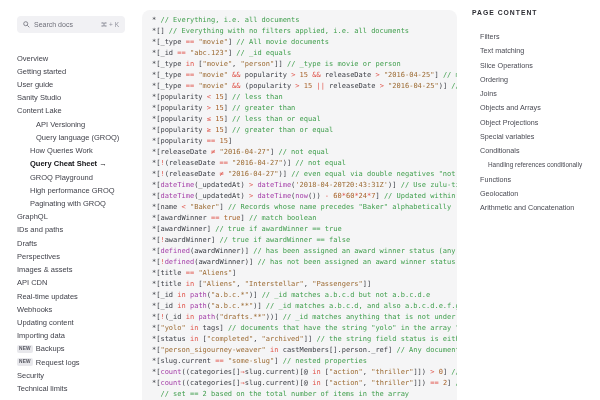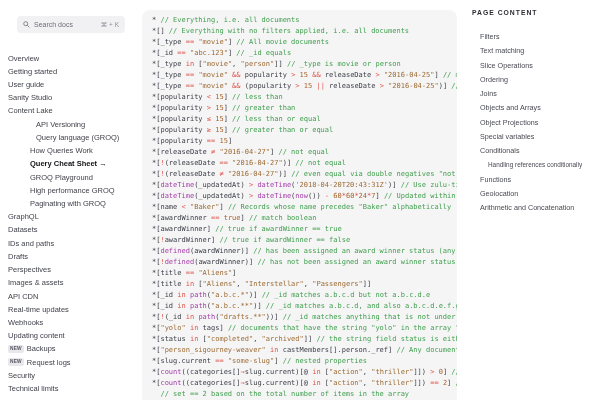--- a/index.html
+++ b/index.html
@@ -11,21 +11,21 @@
   
   .sidebar{position:absolute;left:0;top:0;width:142px;height:400px;background:#fff}
   .search{
     position:absolute;left:17px;top:16px;width:108px;height:17px;background:#f1f1f4;
     border-radius:4px;display:flex;align-items:center;padding:0 6px;box-sizing:border-box;cursor:pointer;
   }
   .search-ph{font-size:7px;color:#6e6f79;margin-left:4px;flex:1;white-space:nowrap}
   .search-kbd{font-size:6.5px;color:#8f909b;white-space:nowrap}
   .nav{position:absolute;top:51.5px;left:0;width:142px}
   .nav-item{height:13.23px;display:flex;align-items:center;font-size:7.5px;color:#41424b;white-space:nowrap;cursor:pointer}
-  .lv0{padding-left:8px}.lv1{padding-left:36px}.lv2{padding-left:30px}
+  .lv0{padding-left:17px}.lv1{padding-left:36px}.lv2{padding-left:30px}
   .nav-item.active{font-weight:700;color:#121216}
   .badge{background:#e8e8ec;color:#55565f;font-size:4.8px;line-height:1;padding:1.5px 2px;border-radius:2px;margin-right:3px;letter-spacing:.2px;font-weight:700}
   
   .code-panel{
     position:absolute;left:142px;top:10px;width:315px;height:390px;background:#f5f5f6;
     border-radius:8px 8px 0 0;overflow:hidden;padding:4.5px 0 0 10px;box-sizing:border-box;
     font-family:"DejaVu Sans Mono","Liberation Mono",monospace;font-size:7px;
   }
   .code-line{height:11px;line-height:11px;white-space:pre}
   .t-p{color:#3a3d44}
@@ -89,23 +89,20 @@
         <div class="nav-item lv2">
           <span>High performance GROQ</span>
         </div>
         <div class="nav-item lv2">
           <span>Paginating with GROQ</span>
         </div>
         <div class="nav-item lv0">
           <span>GraphQL</span>
         </div>
         <div class="nav-item lv0">
-          <span>Datasets</span>
-        </div>
-        <div class="nav-item lv0">
           <span>IDs and paths</span>
         </div>
         <div class="nav-item lv0">
           <span>Drafts</span>
         </div>
         <div class="nav-item lv0">
           <span>Perspectives</span>
         </div>
         <div class="nav-item lv0">
           <span>Images &amp; assets</span>
@@ -114,20 +111,23 @@
           <span>API CDN</span>
         </div>
         <div class="nav-item lv0">
           <span>Real-time updates</span>
         </div>
         <div class="nav-item lv0">
           <span>Webhooks</span>
         </div>
         <div class="nav-item lv0">
           <span>Updating content</span>
+        </div>
+        <div class="nav-item lv0">
+          <span>Importing data</span>
         </div>
         <div class="nav-item lv0">
           <span class="badge">NEW</span>
           <span>Backups</span>
         </div>
         <div class="nav-item lv0">
           <span class="badge">NEW</span>
           <span>Request logs</span>
         </div>
         <div class="nav-item lv0">

